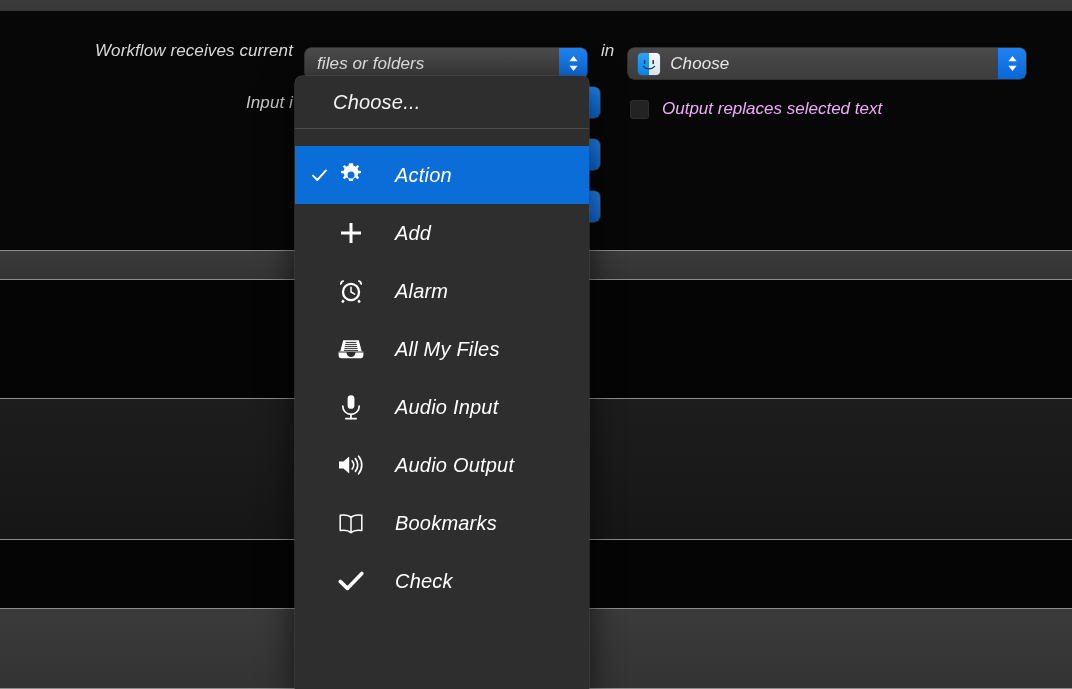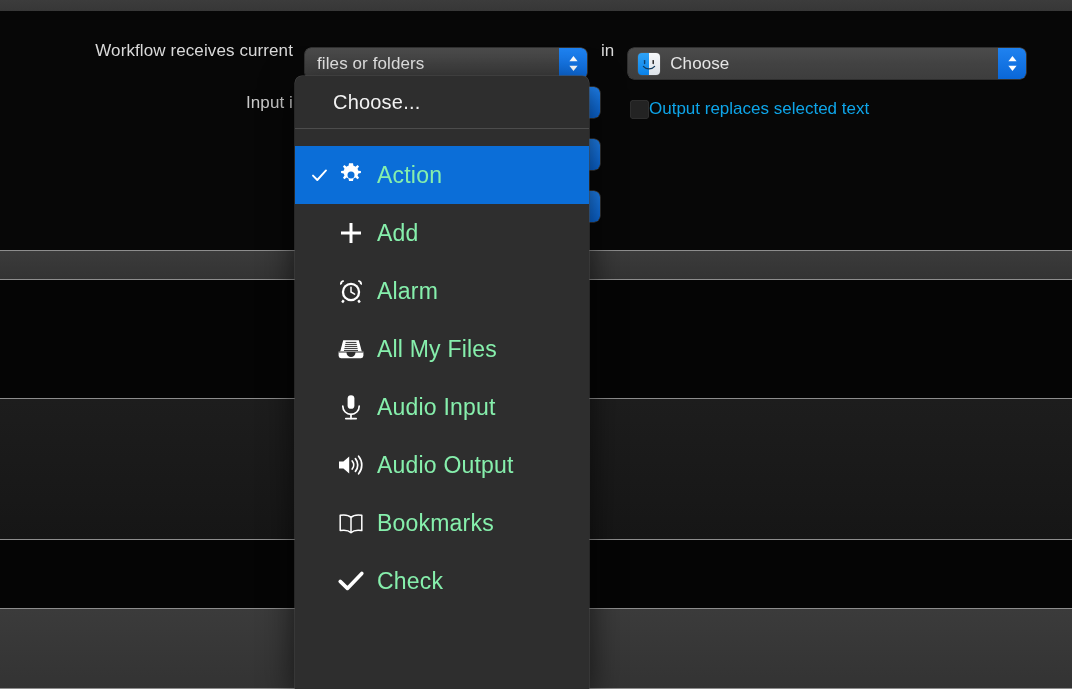--- a/index.html
+++ b/index.html
@@ -13,20 +13,21 @@
     overflow: hidden;
     font-family: "Liberation Sans", sans-serif;
     -webkit-font-smoothing: antialiased;
   }
   .screen {
     position: relative;
     width: 1072px;
     height: 689px;
     background: #050505;
     overflow: hidden;
+    font-style: italic;
   }
 
   
   .titlebar {
     position: absolute;
     left: 0; top: 0;
     width: 1072px;
     height: 11px;
     background: linear-gradient(180deg, #3c3c3c 0%, #373737 100%);
   }
@@ -151,22 +152,23 @@
     align-items: center;
   }
   .checkbox {
     width: 19px; height: 19px;
     border-radius: 4px;
     background: #232323;
     box-shadow: inset 0 0 0 0.5px #3a3a3a;
     flex: none;
   }
   .checkbox-label {
-    color: #0ea5e9;
+    color: #f0abfc;
     font-size: 17px;
+    margin-left: 13px;
     white-space: nowrap;
   }
 
   
   .bands { position: absolute; left: 0; top: 250px; width: 1072px; height: 439px; }
   .band {
     position: absolute;
     left: 0;
     width: 1072px;
     box-sizing: border-box;
@@ -232,23 +234,23 @@
     flex: none;
   }
   .menu-icon {
     width: 36px;
     display: flex;
     align-items: center;
     justify-content: center;
     flex: none;
   }
   .menu-label {
-    color: #86efac;
-    font-size: 23px;
-    margin-left: 8px;
+    color: #ffffff;
+    font-size: 20px;
+    margin-left: 26px;
     white-space: nowrap;
     letter-spacing: 0.2px;
   }
   svg { shape-rendering: geometricPrecision; }
 </style>
 </head>
 <body>
 
 <div class="screen">
 

